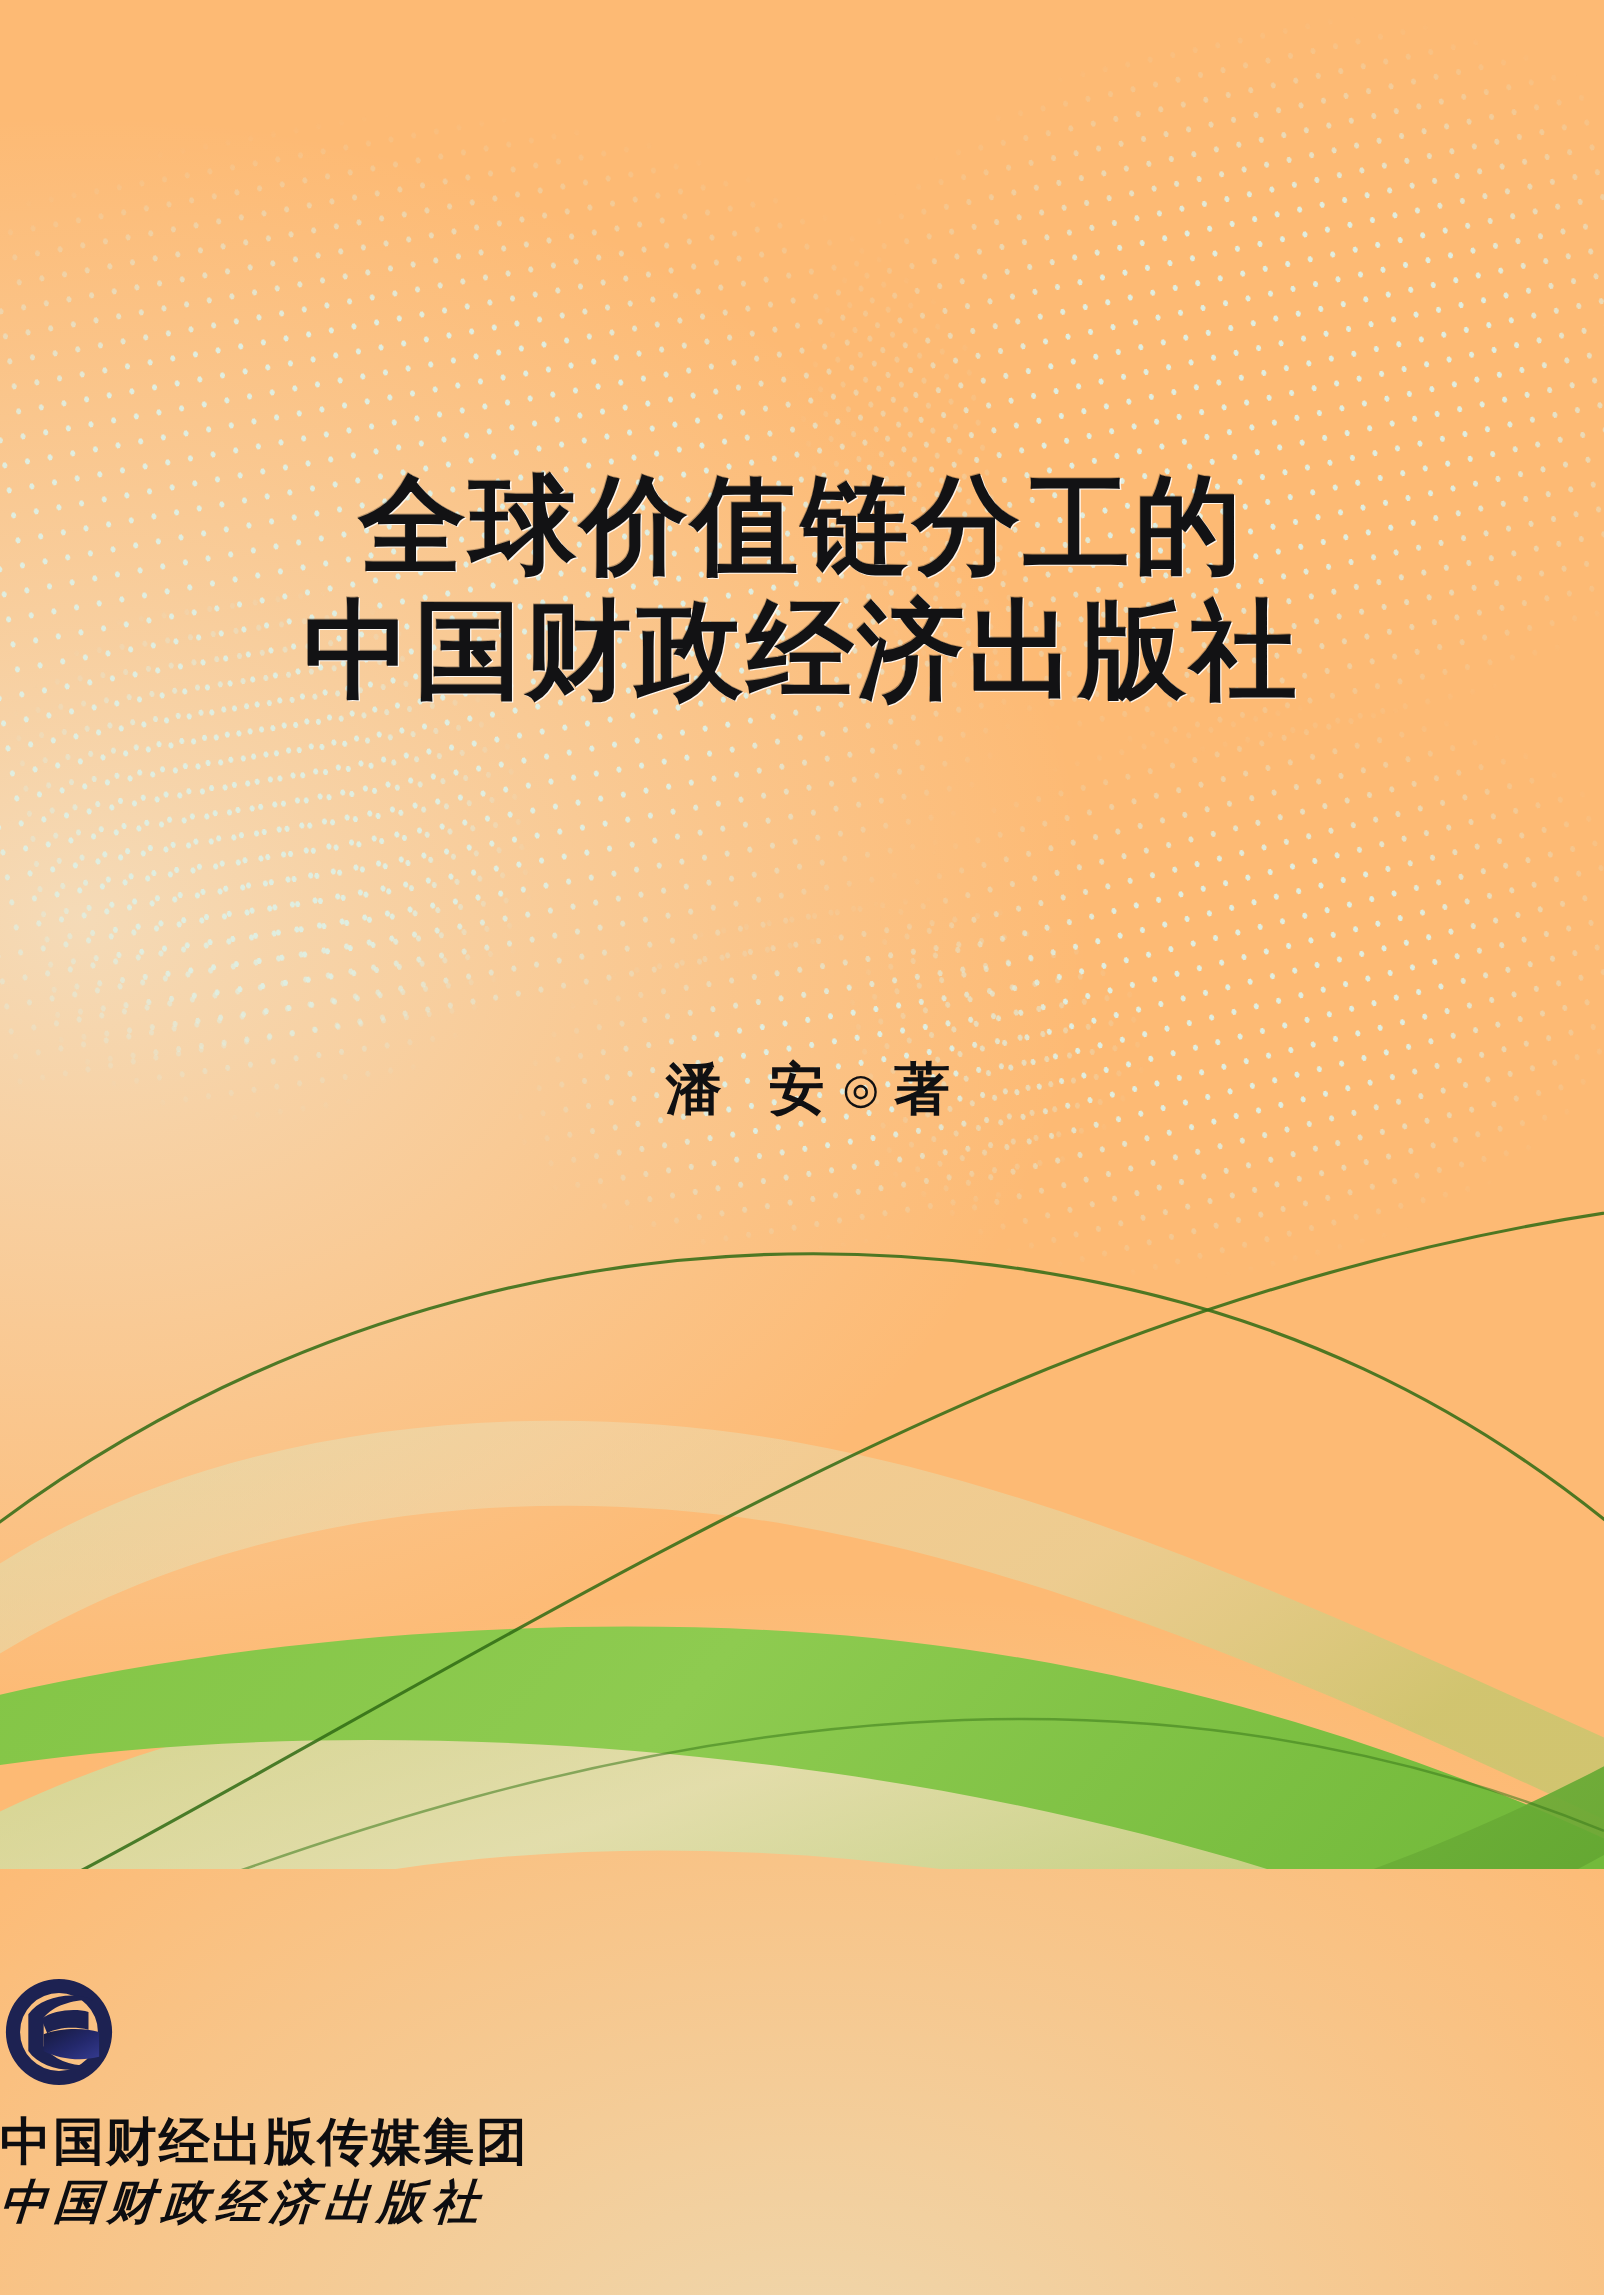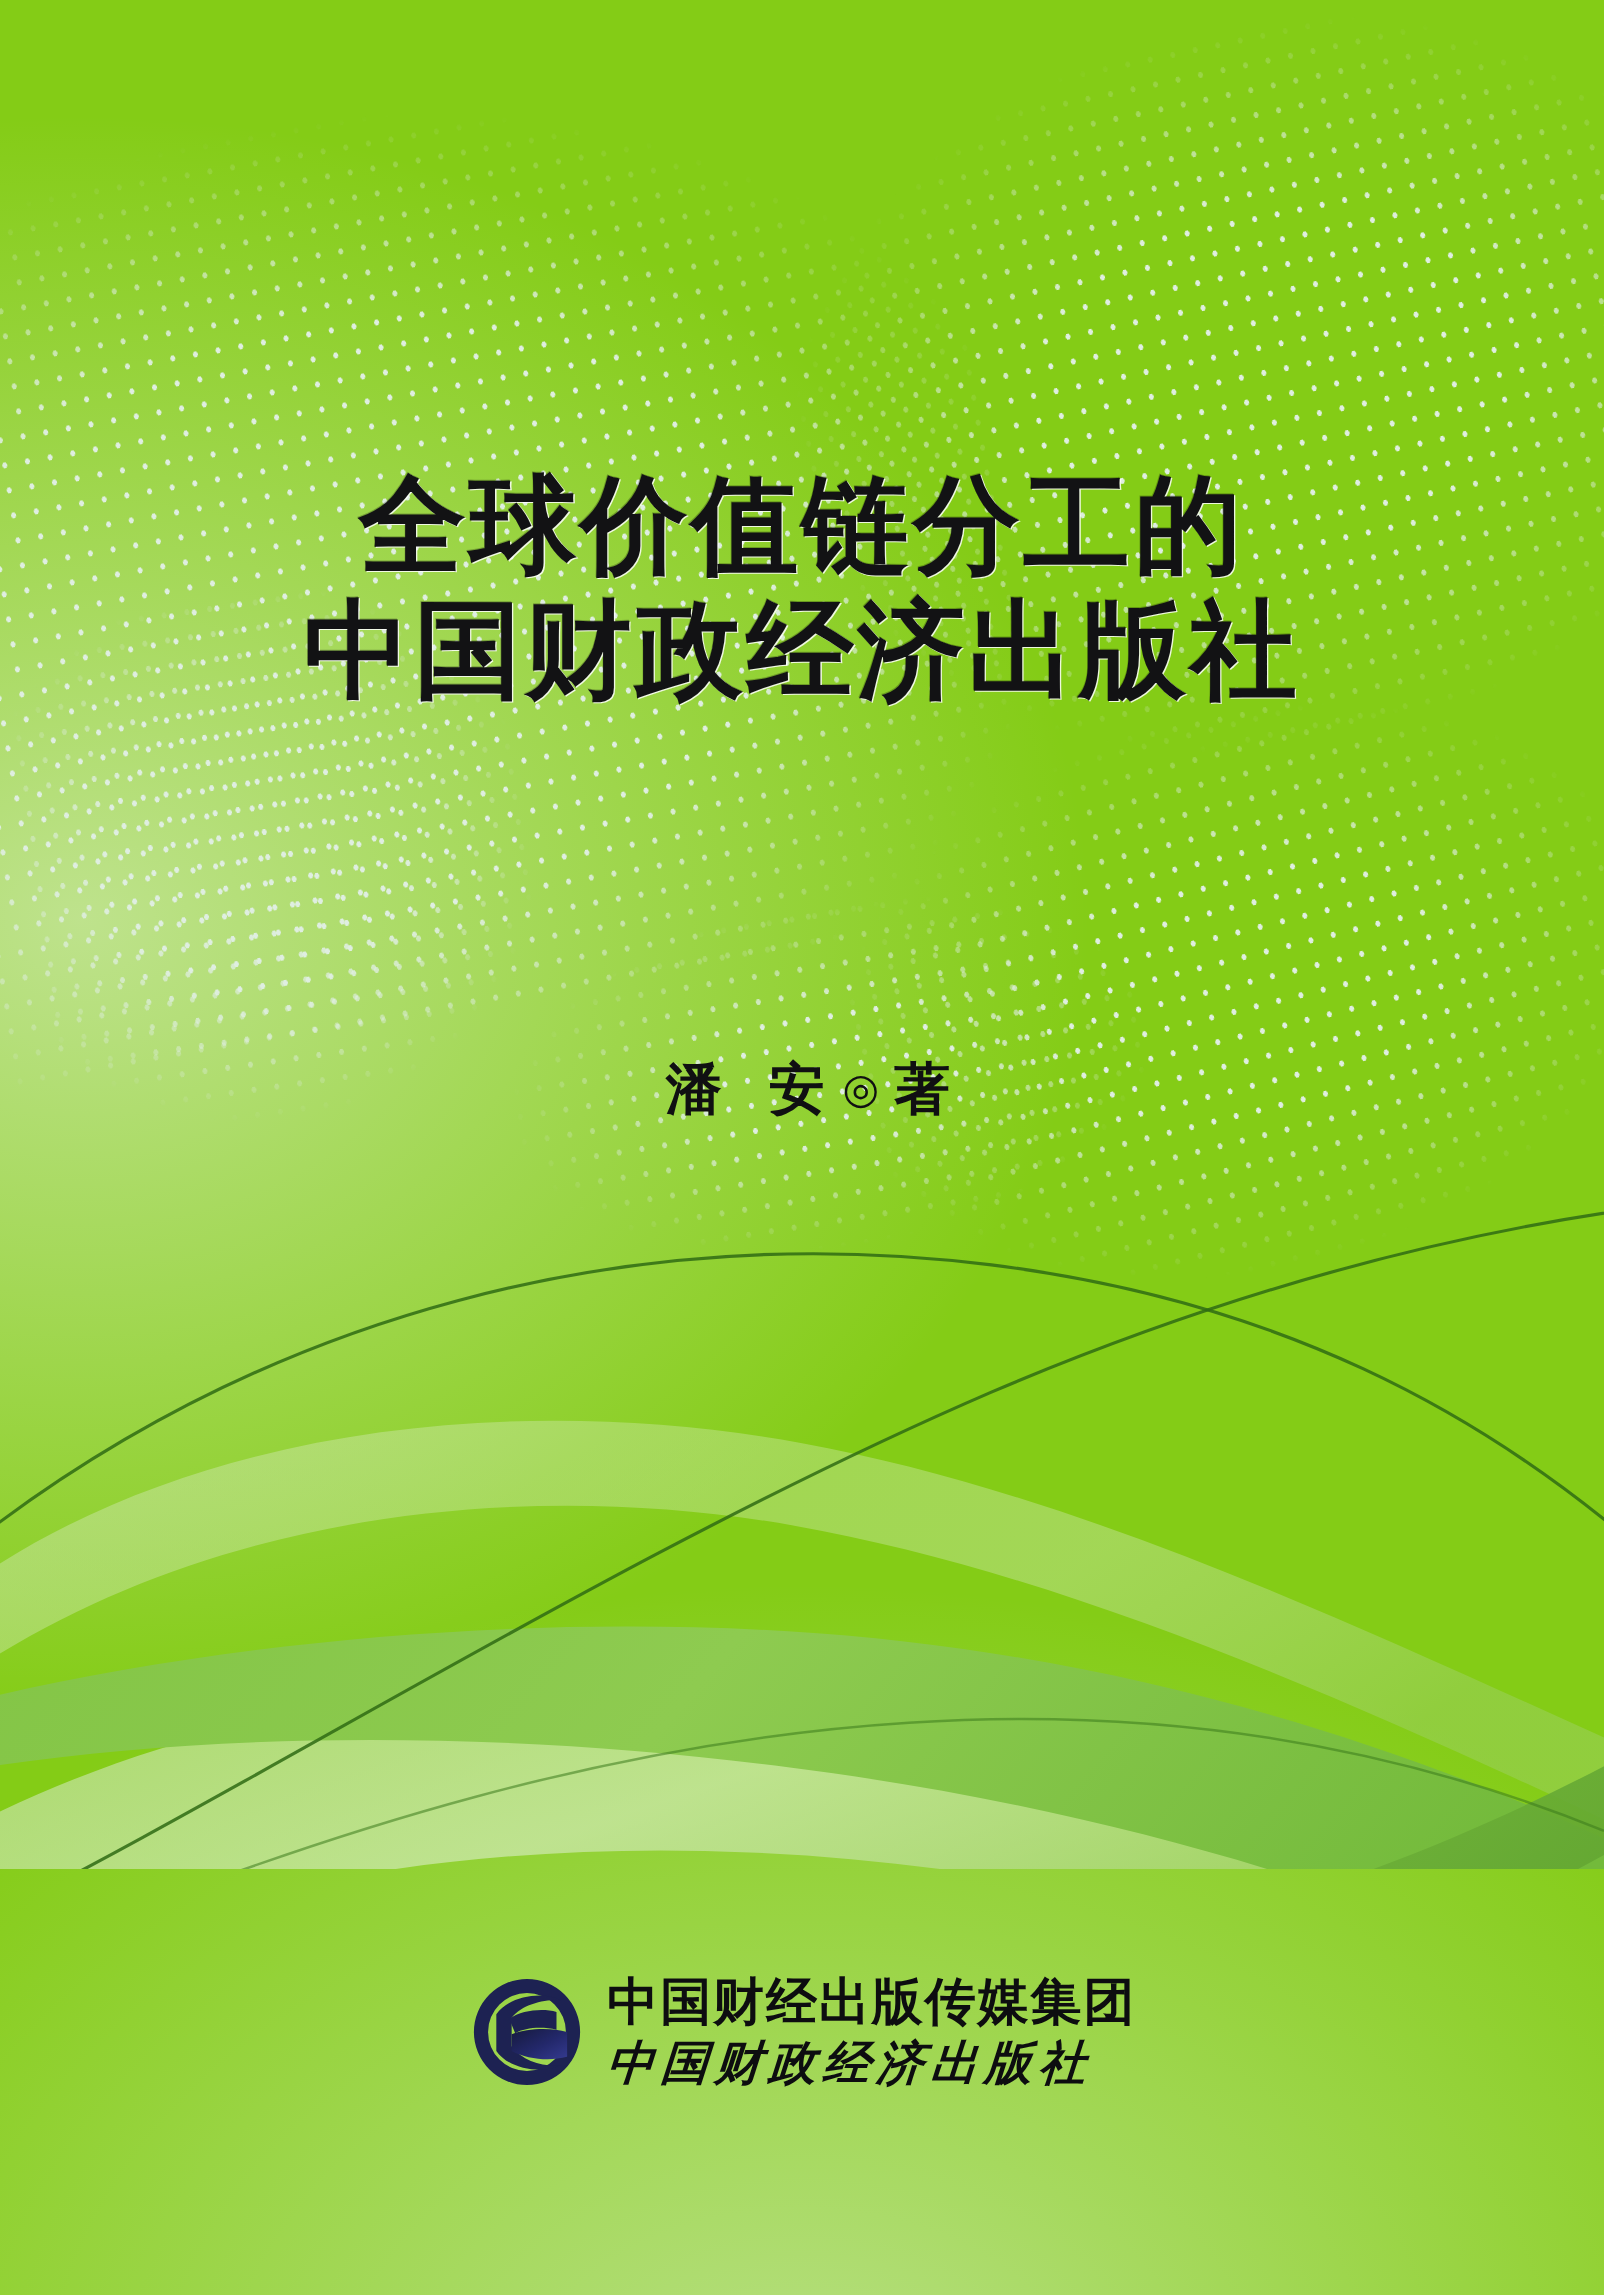--- a/index.html
+++ b/index.html
@@ -4,21 +4,21 @@
 <style>
   html, body {
     margin: 0;
     padding: 0;
     background: #ffffff;
   }
   #cover {
     position: relative;
     width: 1604px;
     height: 2295px;
-    background: #84cc16;
+    background: #fdba74;
     overflow: hidden;
     font-family: "Liberation Serif", "DejaVu Serif", serif;
   }
 
   
   .paper-tint {
     position: absolute;
     inset: 0;
     background:
       radial-gradient(ellipse 120% 60% at 50% 105%, rgba(226,240,222,0.55) 0%, rgba(255,255,255,0) 60%),
@@ -133,23 +133,24 @@
     color: #101012;
     margin-left: 10.2px;
   }
 
   
   .publisher {
     position: absolute;
     left: 0; right: 0;
     top: 1973px;
     display: flex;
-    align-items: center;
+    align-items: flex-start;
     justify-content: center;
     gap: 21.6px;
+    flex-direction: column;
   }
   .pub-logo {
     width: 118px;
     height: 118px;
     flex: 0 0 auto;
   }
   .pub-logo svg { display: block; width: 100%; height: 100%; }
   .pub-text {
     display: flex;
     flex-direction: column;

